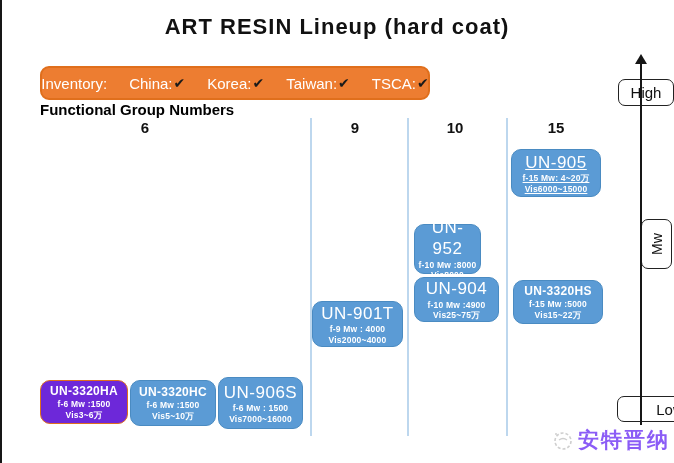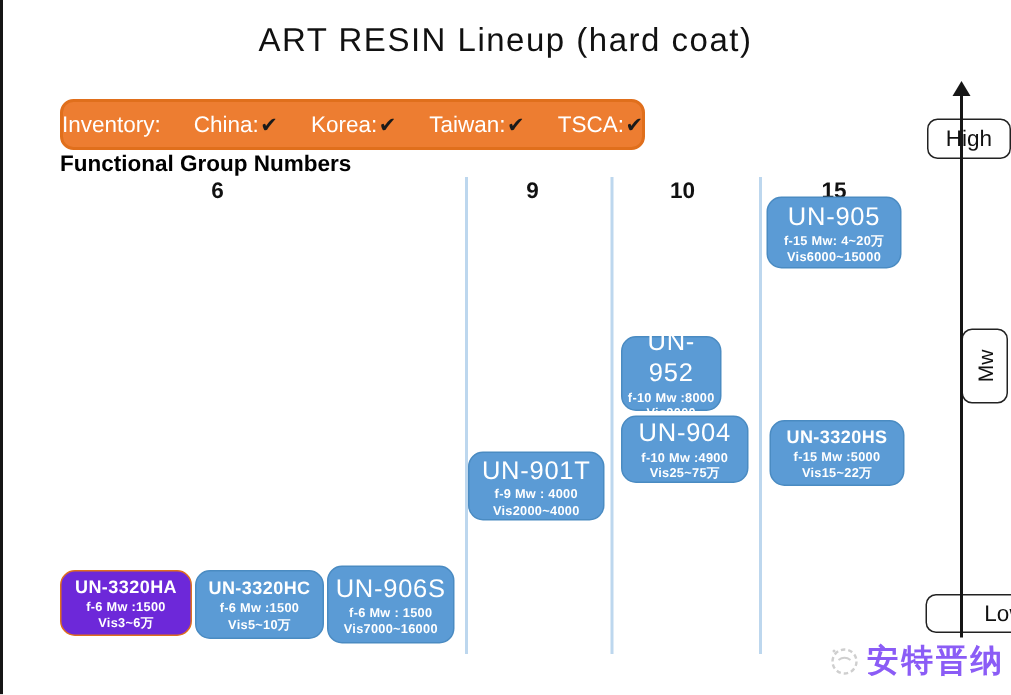--- a/index.html
+++ b/index.html
@@ -7,21 +7,21 @@
     position:relative;
     width:674px;height:463px;
     background:#ffffff;
     font-family:"Liberation Sans","DejaVu Sans",sans-serif;
     color:#111;
     overflow:hidden;
   }
   .left-edge{position:absolute;left:0;top:0;width:2px;height:463px;background:#161616;}
   .title{
     position:absolute;left:0;top:14px;width:674px;
-    text-align:center;font-size:22px;font-weight:400;letter-spacing:1px;color:#111;
+    text-align:center;font-size:22px;font-weight:700;letter-spacing:1px;color:#111;
   }
   .inventory{
     position:absolute;left:40px;top:66px;width:390px;height:34px;
     background:#ED7D31;border:2px solid #e06f1c;border-radius:9px;
     box-sizing:border-box;
     display:flex;align-items:center;justify-content:center;gap:22px;
     color:#ffffff;font-size:15px;white-space:nowrap;
   }
   .inv-item{display:inline-flex;align-items:center;gap:1px;}
   .check{color:#1a1a1a;font-weight:700;font-size:14px;}
@@ -128,21 +128,21 @@
   <div class="pbox blue" style="left:414px;top:224px;width:67px;height:50px;">
     <div class="p-name">UN-952</div>
     <div class="p-spec">f-10  Mw :8000</div>
     <div class="p-spec">Vis8000</div>
   </div>
   <div class="pbox blue" style="left:414px;top:277px;width:85px;height:45px;">
     <div class="p-name">UN-904</div>
     <div class="p-spec">f-10  Mw :4900</div>
     <div class="p-spec">Vis25~75万</div>
   </div>
-  <div class="pbox blue" style="left:511px;top:131px;width:90px;height:48px;">
+  <div class="pbox blue" style="left:511px;top:149px;width:90px;height:48px;text-decoration:underline;">
     <div class="p-name">UN-905</div>
     <div class="p-spec">f-15  Mw: 4~20万</div>
     <div class="p-spec">Vis6000~15000</div>
   </div>
   <div class="pbox blue sm" style="left:513px;top:280px;width:90px;height:44px;">
     <div class="p-name">UN-3320HS</div>
     <div class="p-spec">f-15  Mw :5000</div>
     <div class="p-spec">Vis15~22万</div>
   </div>
 

